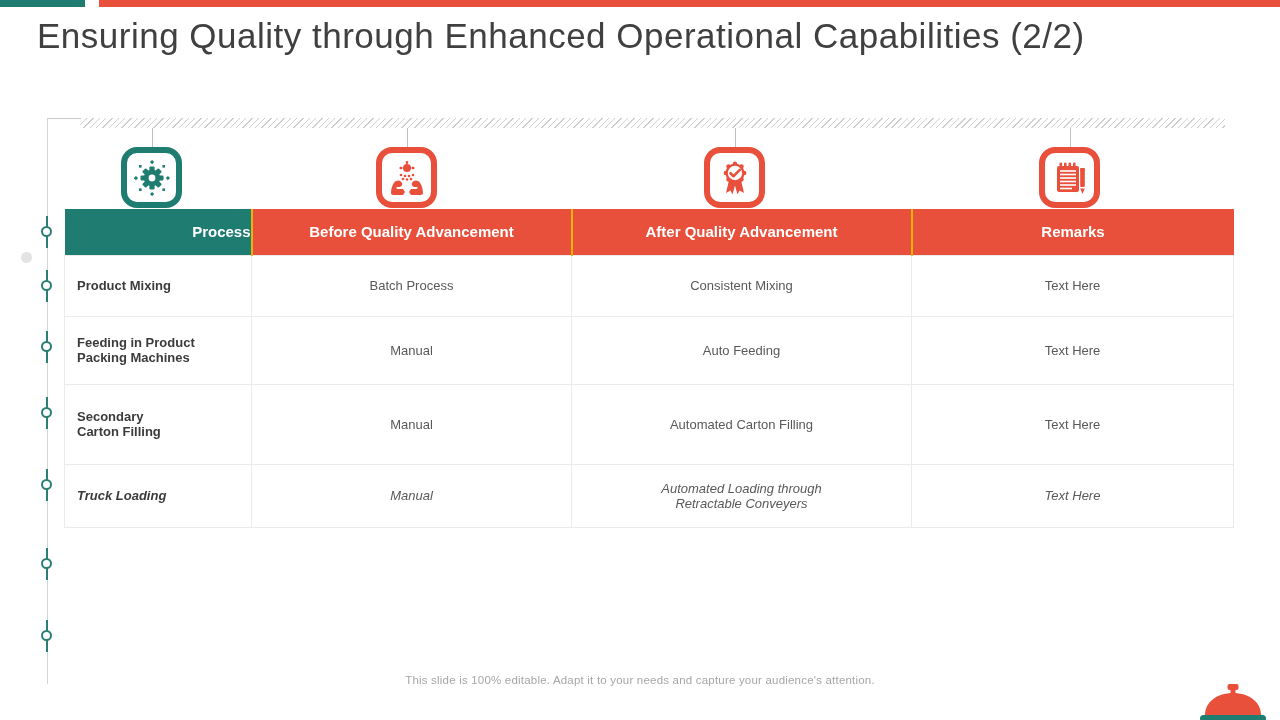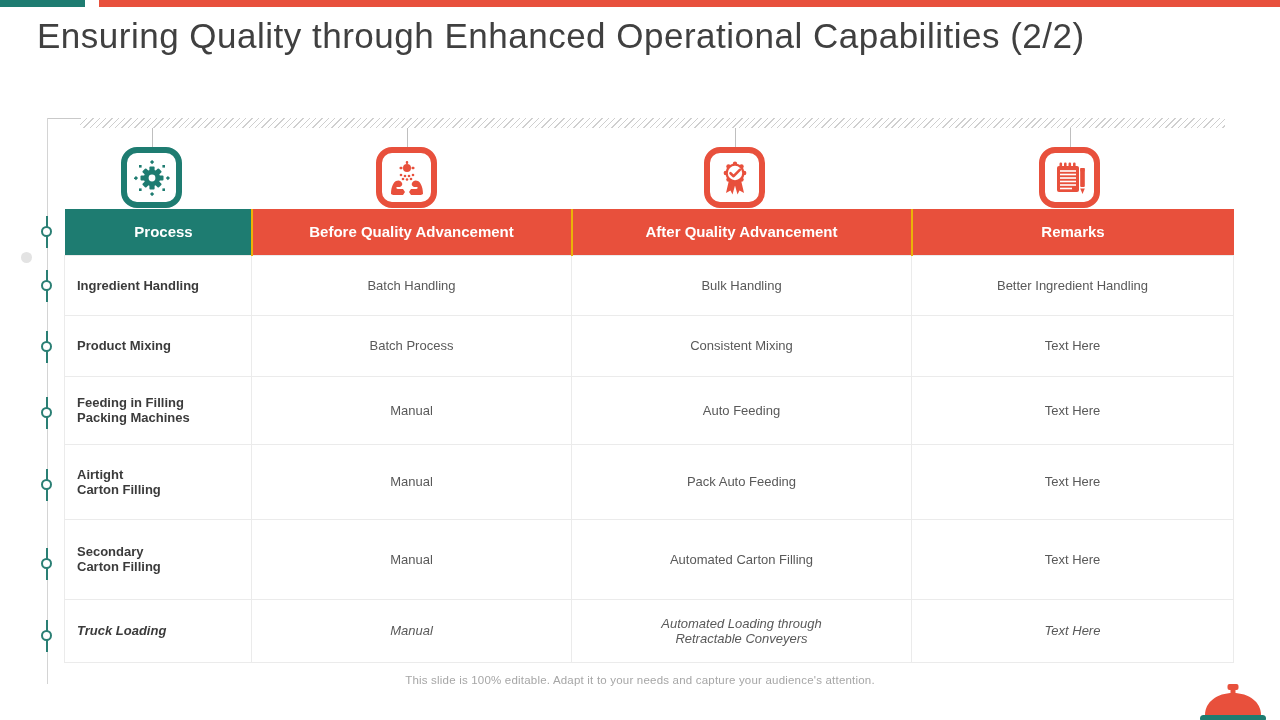--- a/index.html
+++ b/index.html
@@ -56,21 +56,21 @@
   
   table.process-table {
     position: absolute; left: 64px; top: 209px; width: 1169px;
     border-collapse: collapse; table-layout: fixed;
   }
   .process-table th {
     height: 46px; font-size: 15px; font-weight: bold; color: #ffffff;
     background: #e8503c; text-align: center; border-left: 2px solid #eab308;
   }
   .process-table th.th-process {
-    background: #1e7c71; text-align: center; padding-left: 12px; border-left: none;
+    background: #1e7c71; text-align: right; padding-left: 12px; border-left: none;
   }
   .process-table td {
     background: #ffffff; border: 1px solid #ebebeb;
     font-size: 13px; color: #595959; text-align: center;
     white-space: pre-line; padding: 4px 10px;
   }
   .process-table td.cell-process {
     text-align: left; font-weight: bold; color: #3b3b3b; padding-left: 12px;
   }
   .process-table tr.r1 td { height: 60px; }
@@ -227,44 +227,31 @@
         <col style="width:340px">
         <col style="width:322px">
     </colgroup>
     <tbody>
         <tr>
       <th class="th-process">Process</th>
       <th>Before Quality Advancement</th>
       <th>After Quality Advancement</th>
       <th>Remarks</th>
     </tr>
-    <tr class="r1">
-      <td class="cell-process">Ingredient Handling</td>
-      <td>Batch Handling</td>
-      <td>Bulk Handling</td>
-      <td>Better Ingredient Handling</td>
-    </tr>
     <tr class="r2">
       <td class="cell-process">Product Mixing</td>
       <td>Batch Process</td>
       <td>Consistent Mixing</td>
       <td>Text Here</td>
     </tr>
     <tr class="r3">
-      <td class="cell-process">Feeding in Filling
+      <td class="cell-process">Feeding in Product
 Packing Machines</td>
       <td>Manual</td>
       <td>Auto Feeding</td>
-      <td>Text Here</td>
-    </tr>
-    <tr class="r4">
-      <td class="cell-process">Airtight
-Carton Filling</td>
-      <td>Manual</td>
-      <td>Pack Auto Feeding</td>
       <td>Text Here</td>
     </tr>
     <tr class="r5">
       <td class="cell-process">Secondary
 Carton Filling</td>
       <td>Manual</td>
       <td>Automated Carton Filling</td>
       <td>Text Here</td>
     </tr>
     <tr class="r6">

